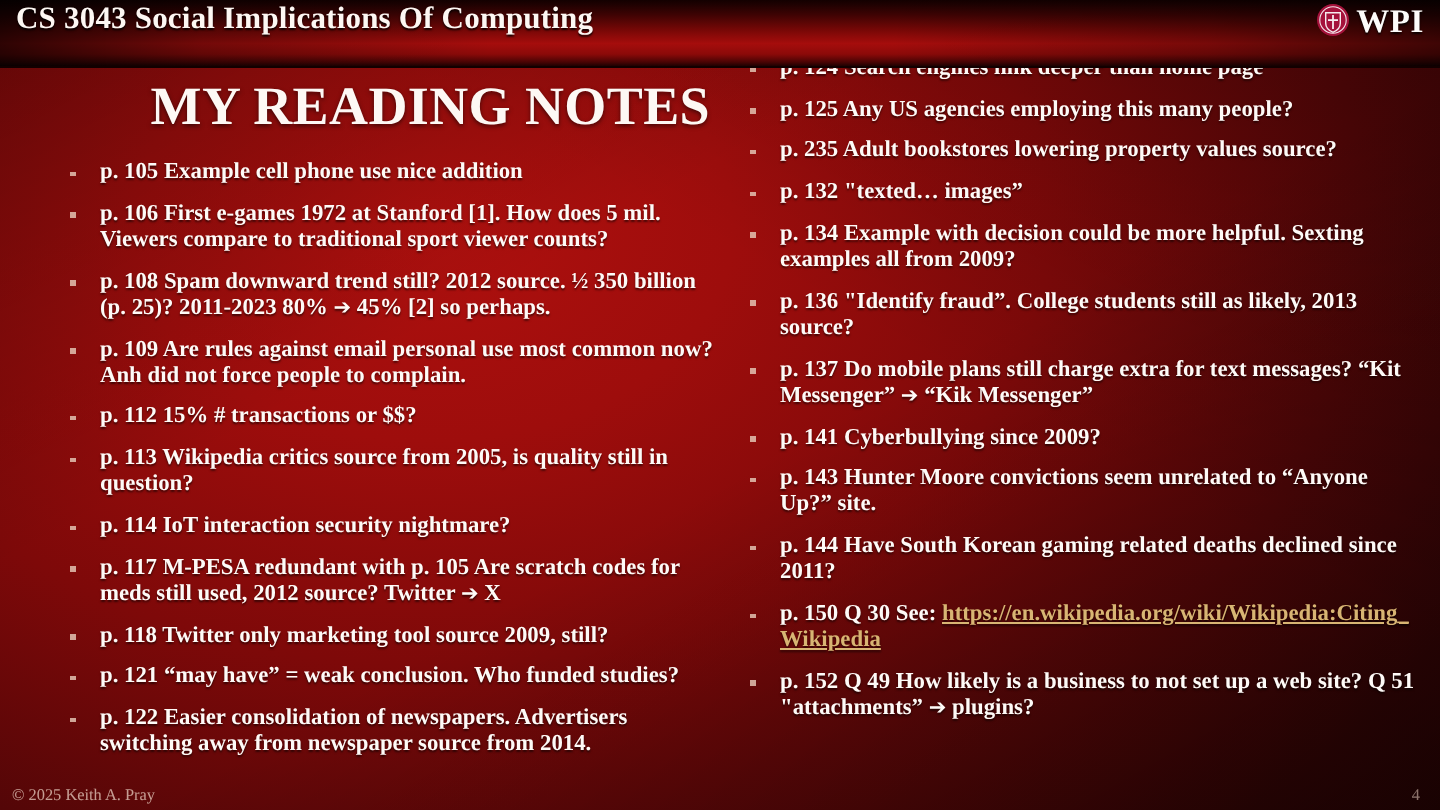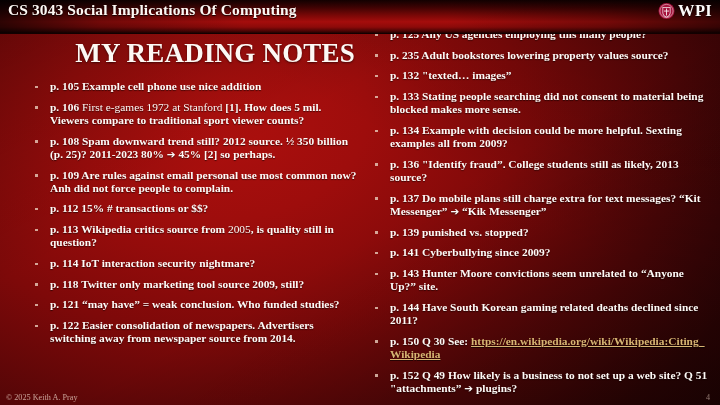--- a/index.html
+++ b/index.html
@@ -65,21 +65,21 @@
     font-weight: bold;
     font-size: 15.5px;
     letter-spacing: 0.1px;
     white-space: nowrap;
     text-shadow: 0 1px 1px rgba(0,0,0,0.85);
   }
   #brand {
     position: absolute;
     right: 8px; top: 1px;
     z-index: 2;
-    display: flex; align-items: center; gap: 3px;
+    display: flex; gap: 3px;
   }
   #wpi-seal { display: block; }
   #brand-text {
     color: #fdfbfa;
     font-family: "Liberation Serif", serif;
     font-weight: bold;
     font-size: 16.5px;
     letter-spacing: 0.3px;
     text-shadow: 0 1px 1px rgba(0,0,0,0.8);
   }
@@ -125,21 +125,21 @@
     text-shadow: 0 1px 1px rgba(0,0,0,0.55);
   }
   ul.bullets > li::before {
     content: "";
     position: absolute;
     left: 7px; top: 5.5px;
     width: 2.5px; height: 2.5px;
     background: #e6c9b8;
     opacity: 0.82;
   }
-  .b { font-weight: normal; }
+  .b { font-weight: bold; }
   .arrow { font-weight: bold; font-family: "DejaVu Sans", sans-serif; font-size: 10.5px; }
   a.link {
     color: #d8b573;
     text-decoration: underline;
     font-weight: bold;
     word-break: break-all;
   }
 
   
   #footer-left {
@@ -186,36 +186,36 @@
 
   <div class="col" id="col-left">
     <ul class="bullets" id="list-left">
         <li>p. 105 Example cell phone use nice addition</li>
         <li>p. 106 <span class="b">First e-games 1972 at Stanford</span> [1]. How does 5 mil. Viewers compare to traditional sport viewer counts?</li>
         <li>p. 108 Spam downward trend still? 2012 source. ½ 350 billion (p. 25)? 2011-2023 80% <span class="arrow">➔</span> 45% [2] so perhaps.</li>
         <li>p. 109 Are rules against email personal use most common now? Anh did not force people to complain.</li>
         <li>p. 112 15% # transactions or $$?</li>
         <li>p. 113 Wikipedia critics source from <span class="b">2005</span>, is quality still in question?</li>
         <li>p. 114 IoT interaction security nightmare?</li>
+        <li>p. 117 M-PESA redundant with p. 105 Are scratch codes for meds still used, 2012 source? Twitter <span class="arrow">➔</span> X</li>
         <li>p. 118 Twitter only marketing tool source 2009, still?</li>
         <li>p. 121 “may have” = weak conclusion. Who funded studies?</li>
         <li>p. 122 Easier consolidation of newspapers.  Advertisers switching away from newspaper source from 2014.</li>
       </ul>
   </div>
 
   <div class="col" id="col-right">
     <ul class="bullets" id="list-right">
+        <li>p. 124 Search engines link deeper than home page</li>
         <li>p. 125 Any US agencies employing this many people?</li>
         <li>p. 235 Adult bookstores lowering property values source?</li>
         <li>p. 132 "texted… images”</li>
-        <li>p. 133 Stating people searching did not consent to material being blocked makes more sense.</li>
         <li>p. 134 Example with decision could be more helpful. Sexting examples all from 2009?</li>
         <li>p. 136 "Identify fraud”. College students still as likely, 2013 source?</li>
         <li>p. 137 Do mobile plans still charge extra for text messages? “Kit Messenger” <span class="arrow">➔</span> “Kik Messenger”</li>
-        <li>p. 139 punished vs. stopped?</li>
         <li>p. 141 Cyberbullying since 2009?</li>
         <li>p. 143 Hunter Moore convictions seem unrelated to “Anyone Up?” site.</li>
         <li>p. 144 Have South Korean gaming related deaths declined since 2011?</li>
         <li>p. 150 Q 30 See: <a class="link" href="#">https://en.wikipedia.org/wiki/Wikipedia:Citing_Wikipedia</a></li>
         <li>p. 152 Q 49 How likely is a business to not set up a web site? Q 51 "attachments” <span class="arrow">➔</span> plugins?</li>
       </ul>
   </div>
 
   <div id="footer-left">© 2025 Keith A. Pray</div>
   <div id="footer-page">4</div>

